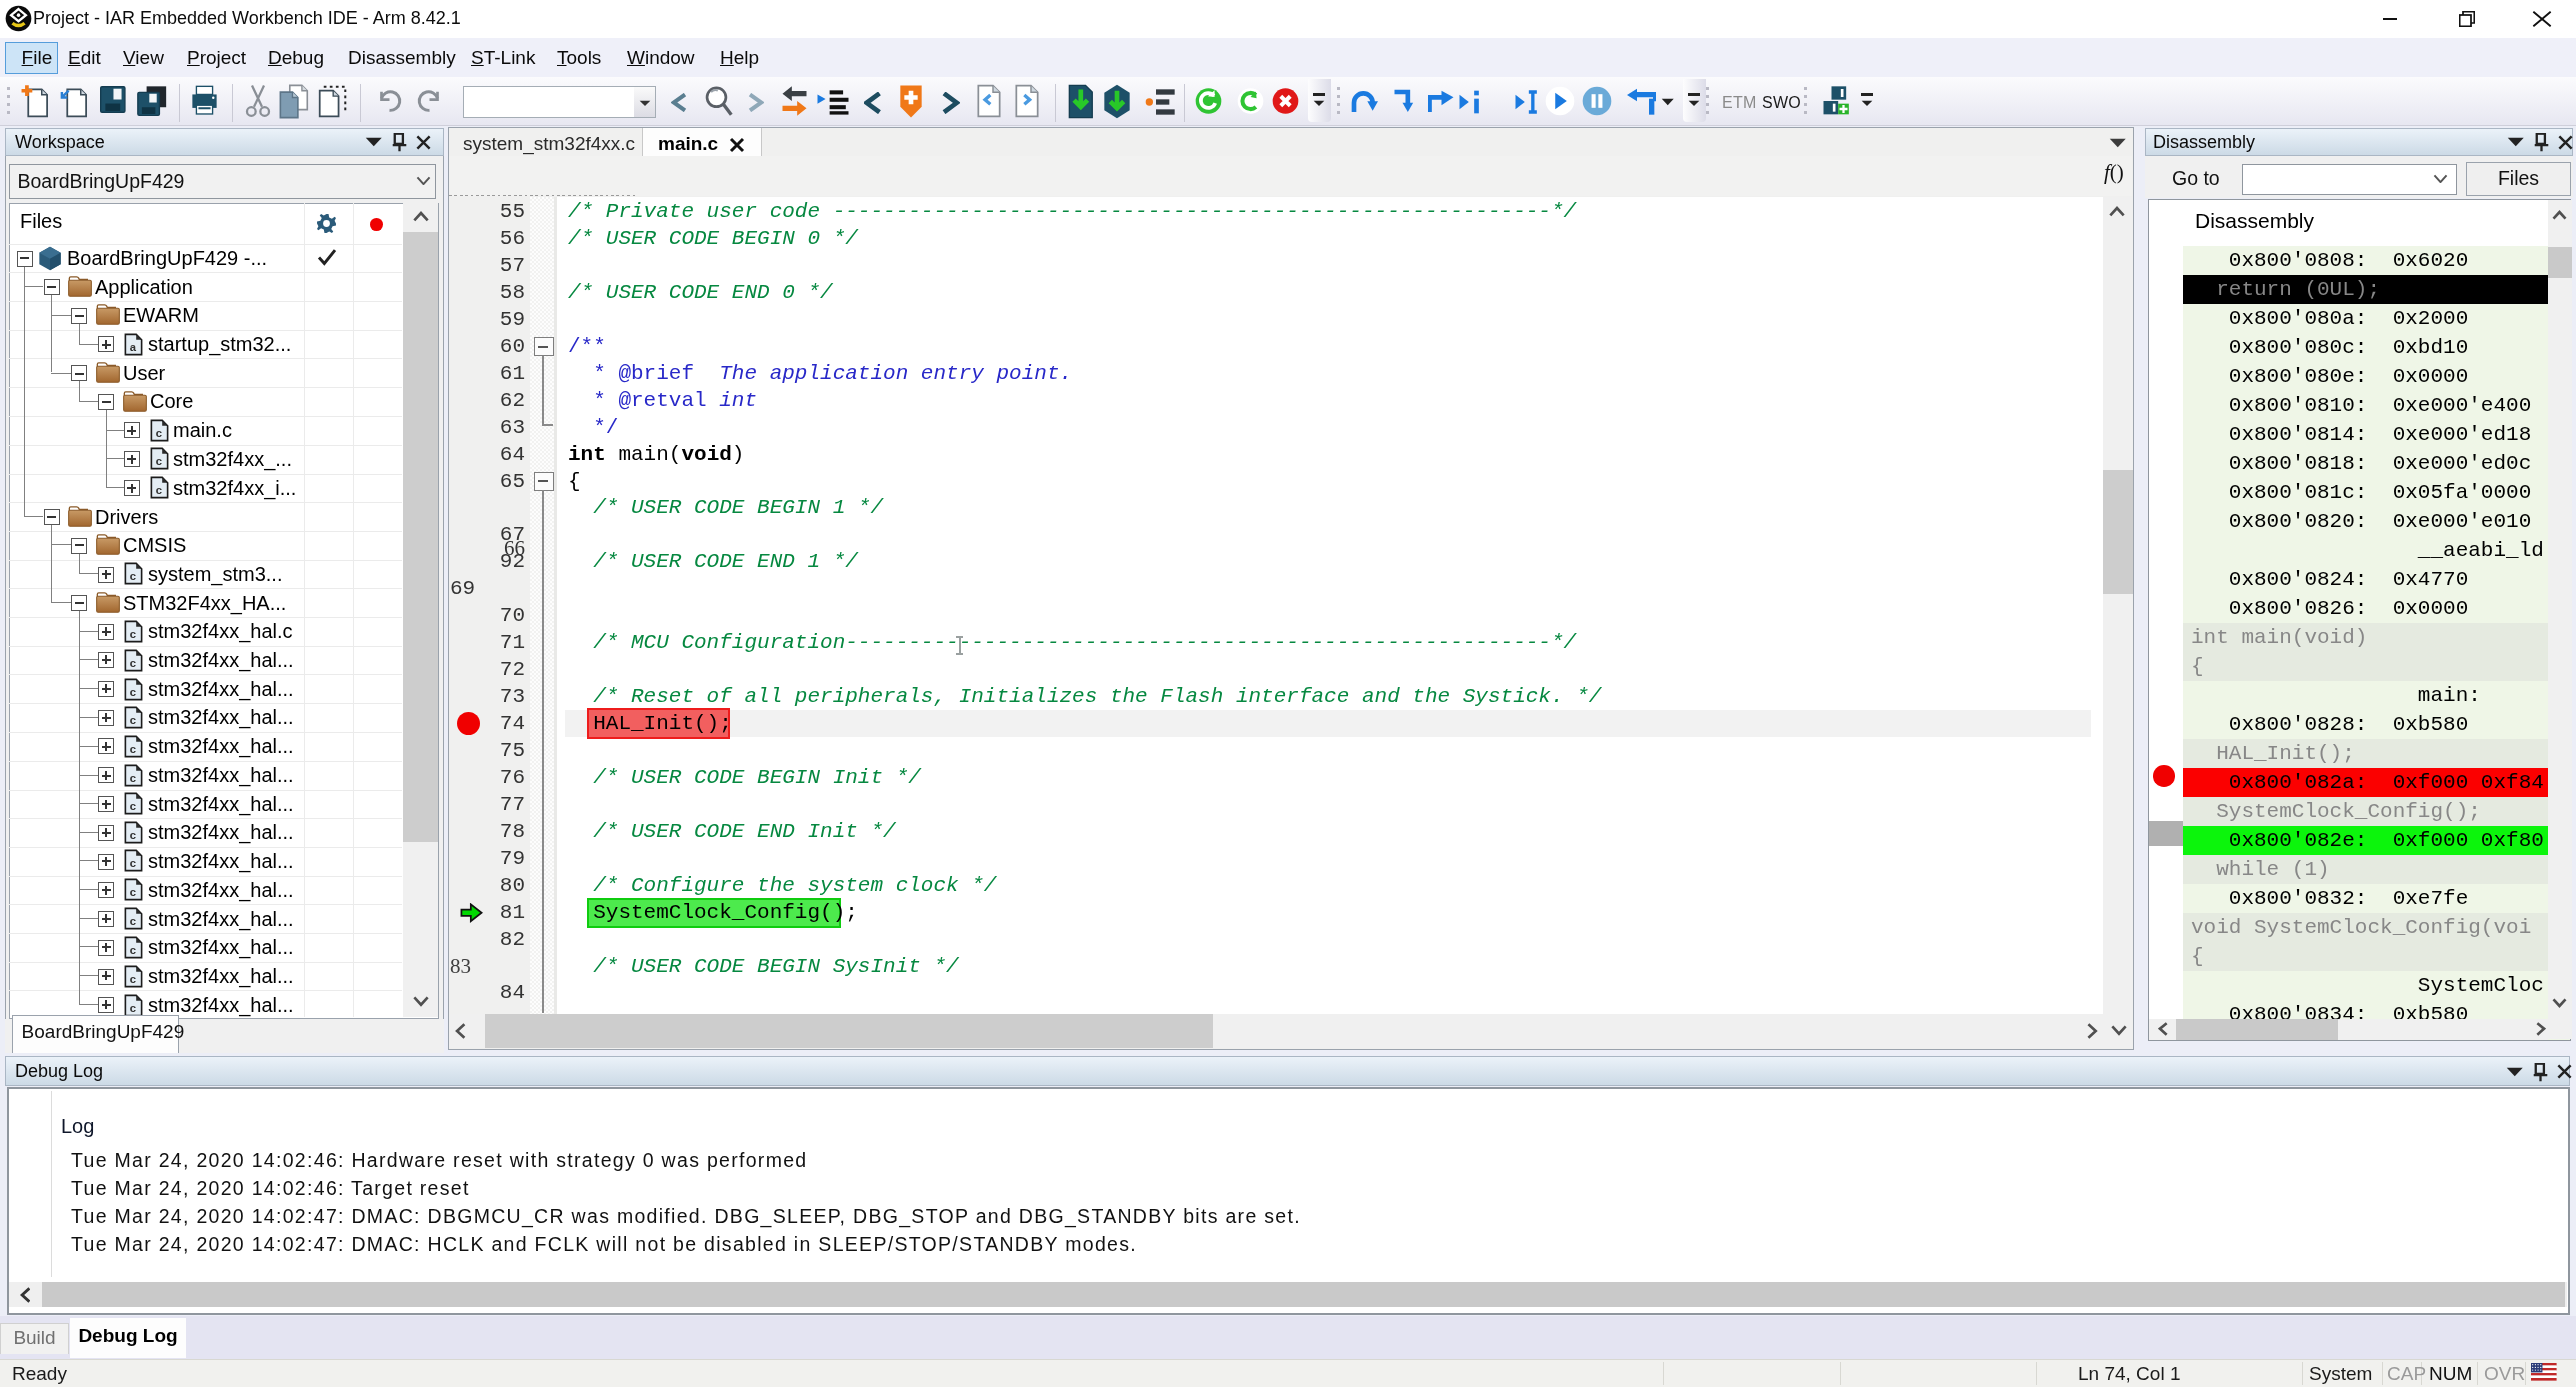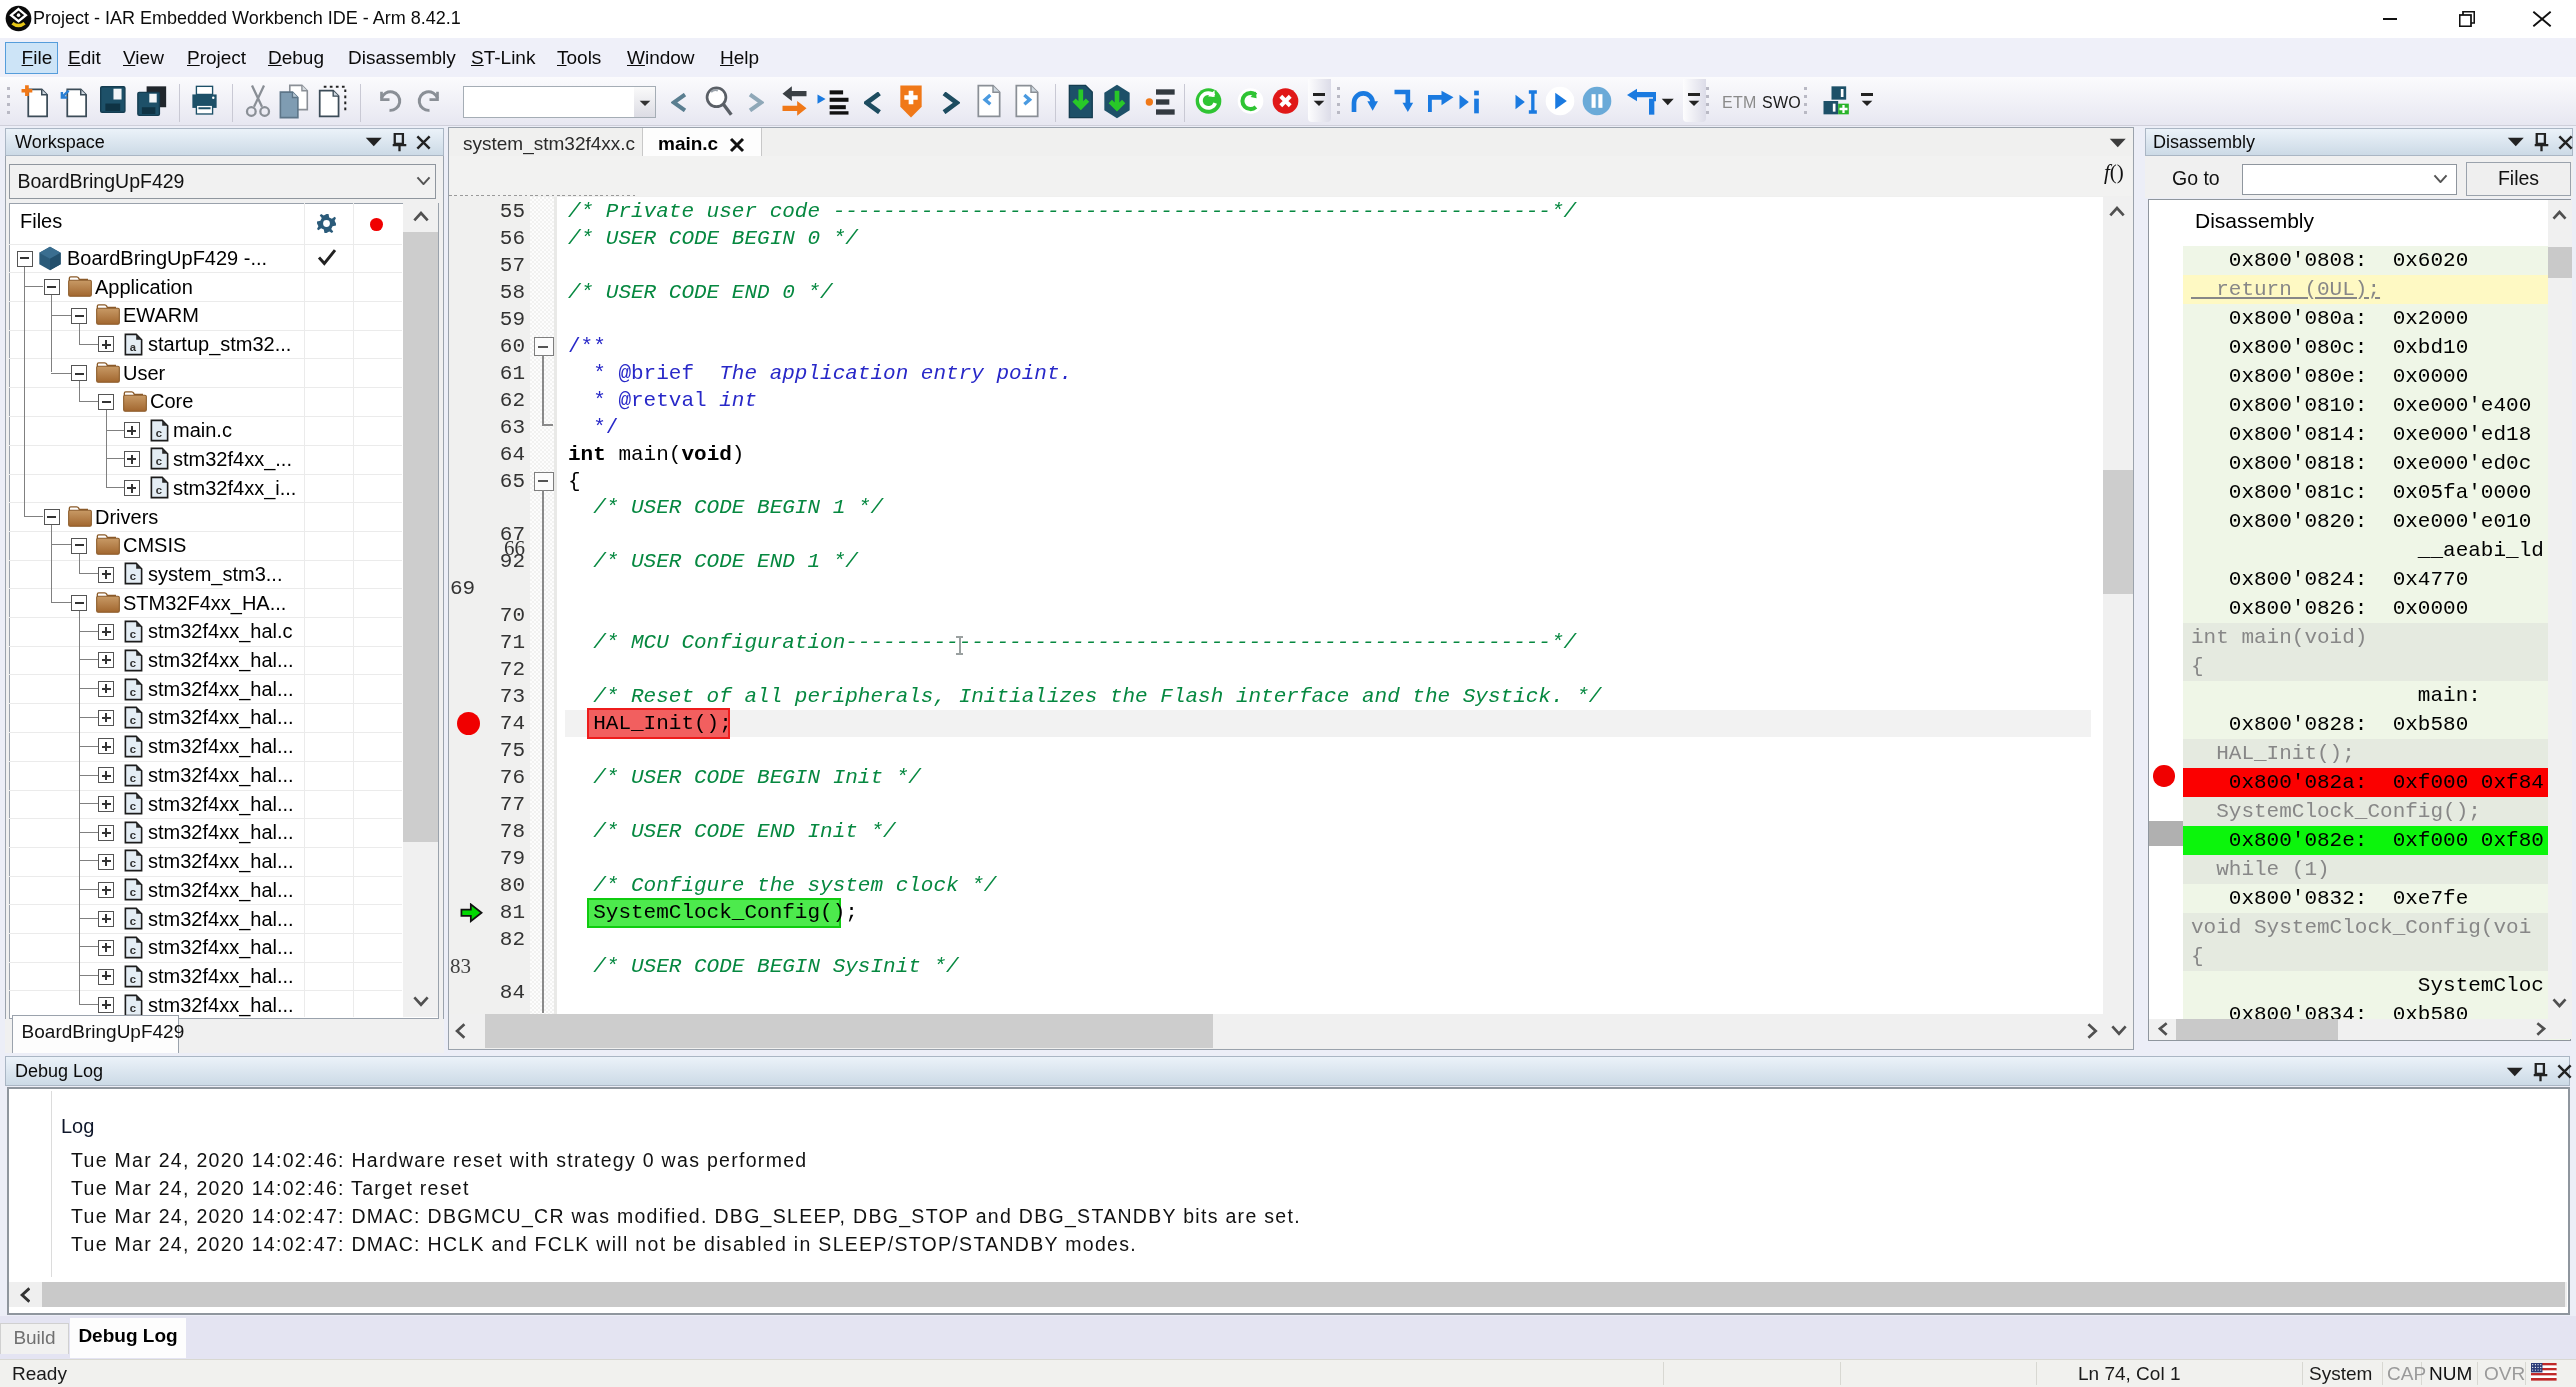--- a/index.html
+++ b/index.html
@@ -743,21 +743,21 @@
 <svg class="abs" style="left:2433px;top:174px" width="15" height="9.4" viewBox="0 0 22 14">
     <path d="M2 2 L11 12 L20 2" fill="none" stroke="#555" stroke-width="3"></path>
   </svg>
 <div style="position:absolute;left:2466px;top:162px;width:105px;height:34px;background:#efefef;border:1.3px solid #9aa2ac;"></div>
 <div style="position:absolute;left:2466px;top:162px;width:105px;height:34px;text-align:center;line-height:32px;font-size:19.5px;color:#111;">Files</div>
 <div style="position:absolute;left:2148px;top:199px;width:423px;height:842px;background:#eff6e7;border:1.3px solid #8f969e;overflow:hidden;"></div>
 <div style="position:absolute;left:2149px;top:200px;width:34px;height:839px;background:#fff;"></div>
 <div style="position:absolute;left:2183px;top:200px;width:366px;">
     <div style="height:46px;line-height:42px;background:#fff;font-size:21px;color:#000;padding-left:12px;">Disassembly</div>
     <div class="dis-row" style="">   0x800'0808:  0x6020</div>
-    <div class="dis-row" style="background:#fef9c3;color:#878787;text-decoration:underline;">  return (0UL);</div>
+    <div class="dis-row" style="background:#000000;color:#878787;">  return (0UL);</div>
     <div class="dis-row" style="">   0x800'080a:  0x2000</div>
     <div class="dis-row" style="">   0x800'080c:  0xbd10</div>
     <div class="dis-row" style="">   0x800'080e:  0x0000</div>
     <div class="dis-row" style="">   0x800'0810:  0xe000'e400</div>
     <div class="dis-row" style="">   0x800'0814:  0xe000'ed18</div>
     <div class="dis-row" style="">   0x800'0818:  0xe000'ed0c</div>
     <div class="dis-row" style="">   0x800'081c:  0x05fa'0000</div>
     <div class="dis-row" style="">   0x800'0820:  0xe000'e010</div>
     <div class="dis-row" style="">                  __aeabi_ld</div>
     <div class="dis-row" style="">   0x800'0824:  0x4770</div>

